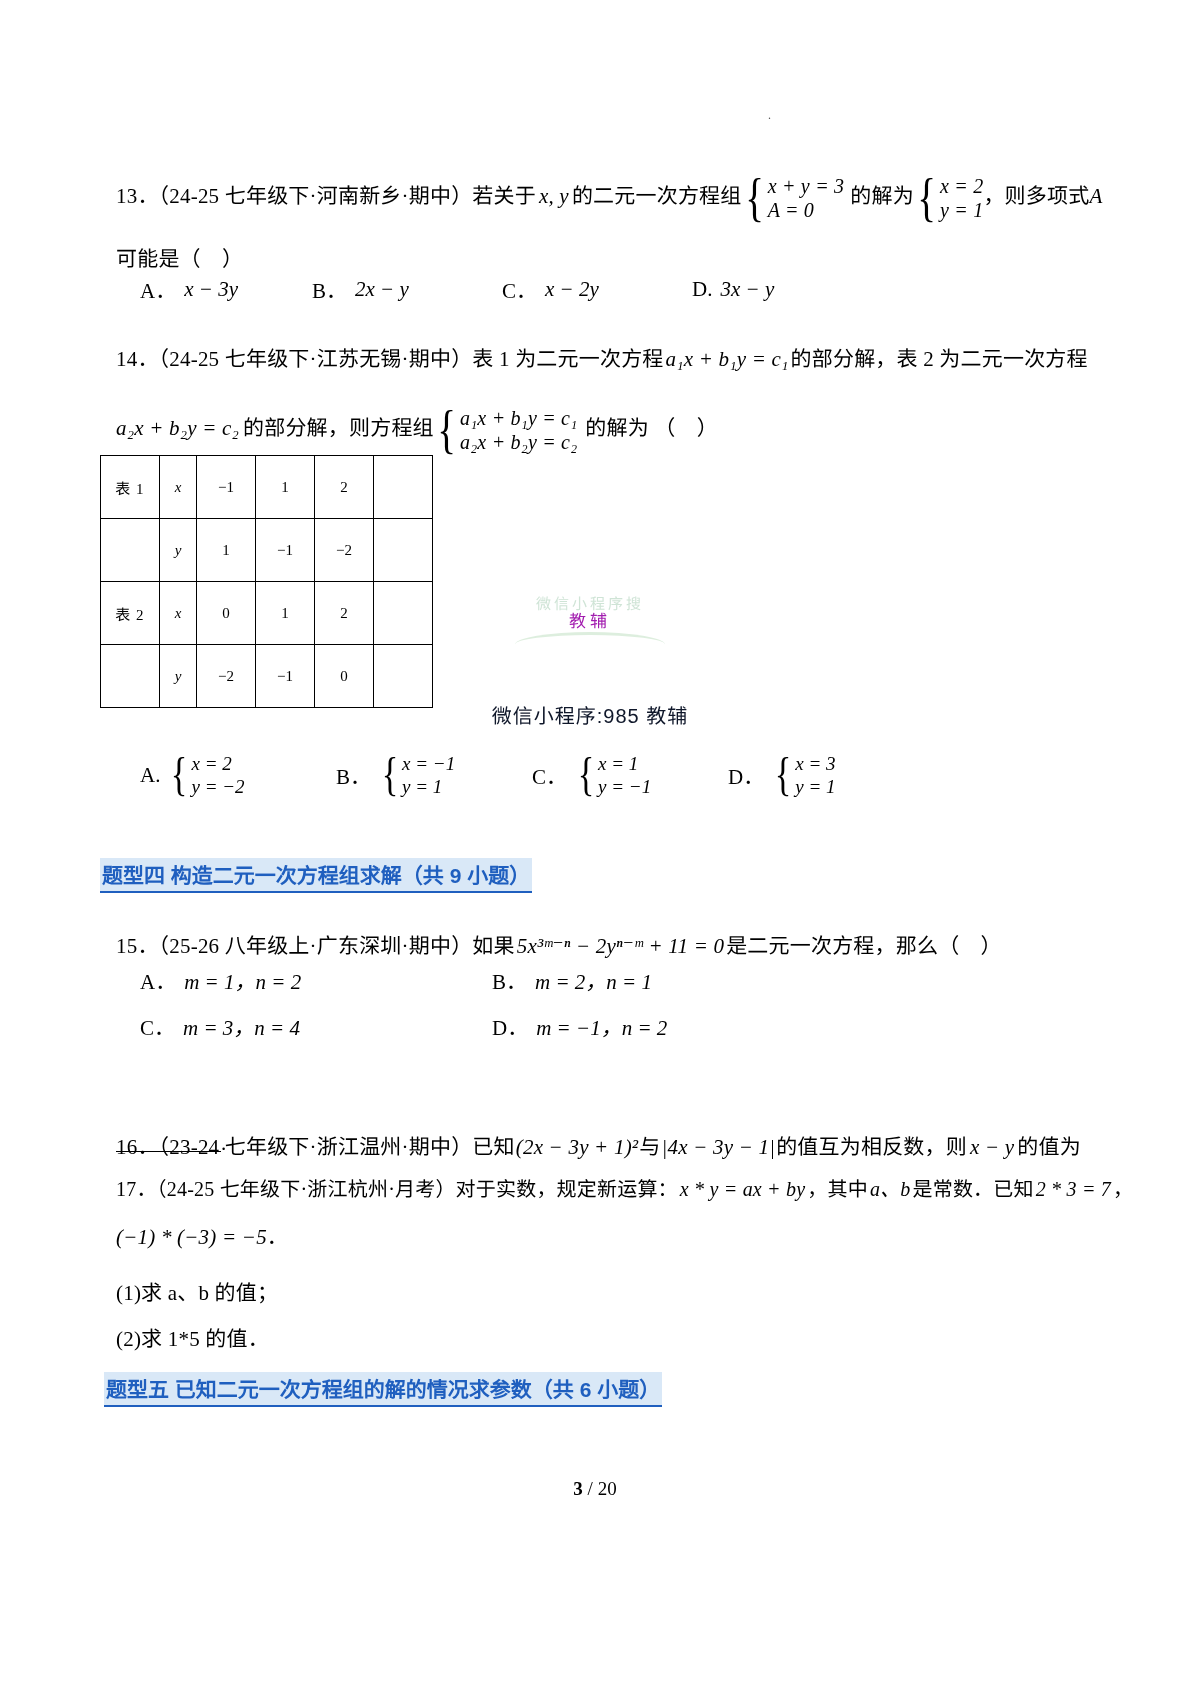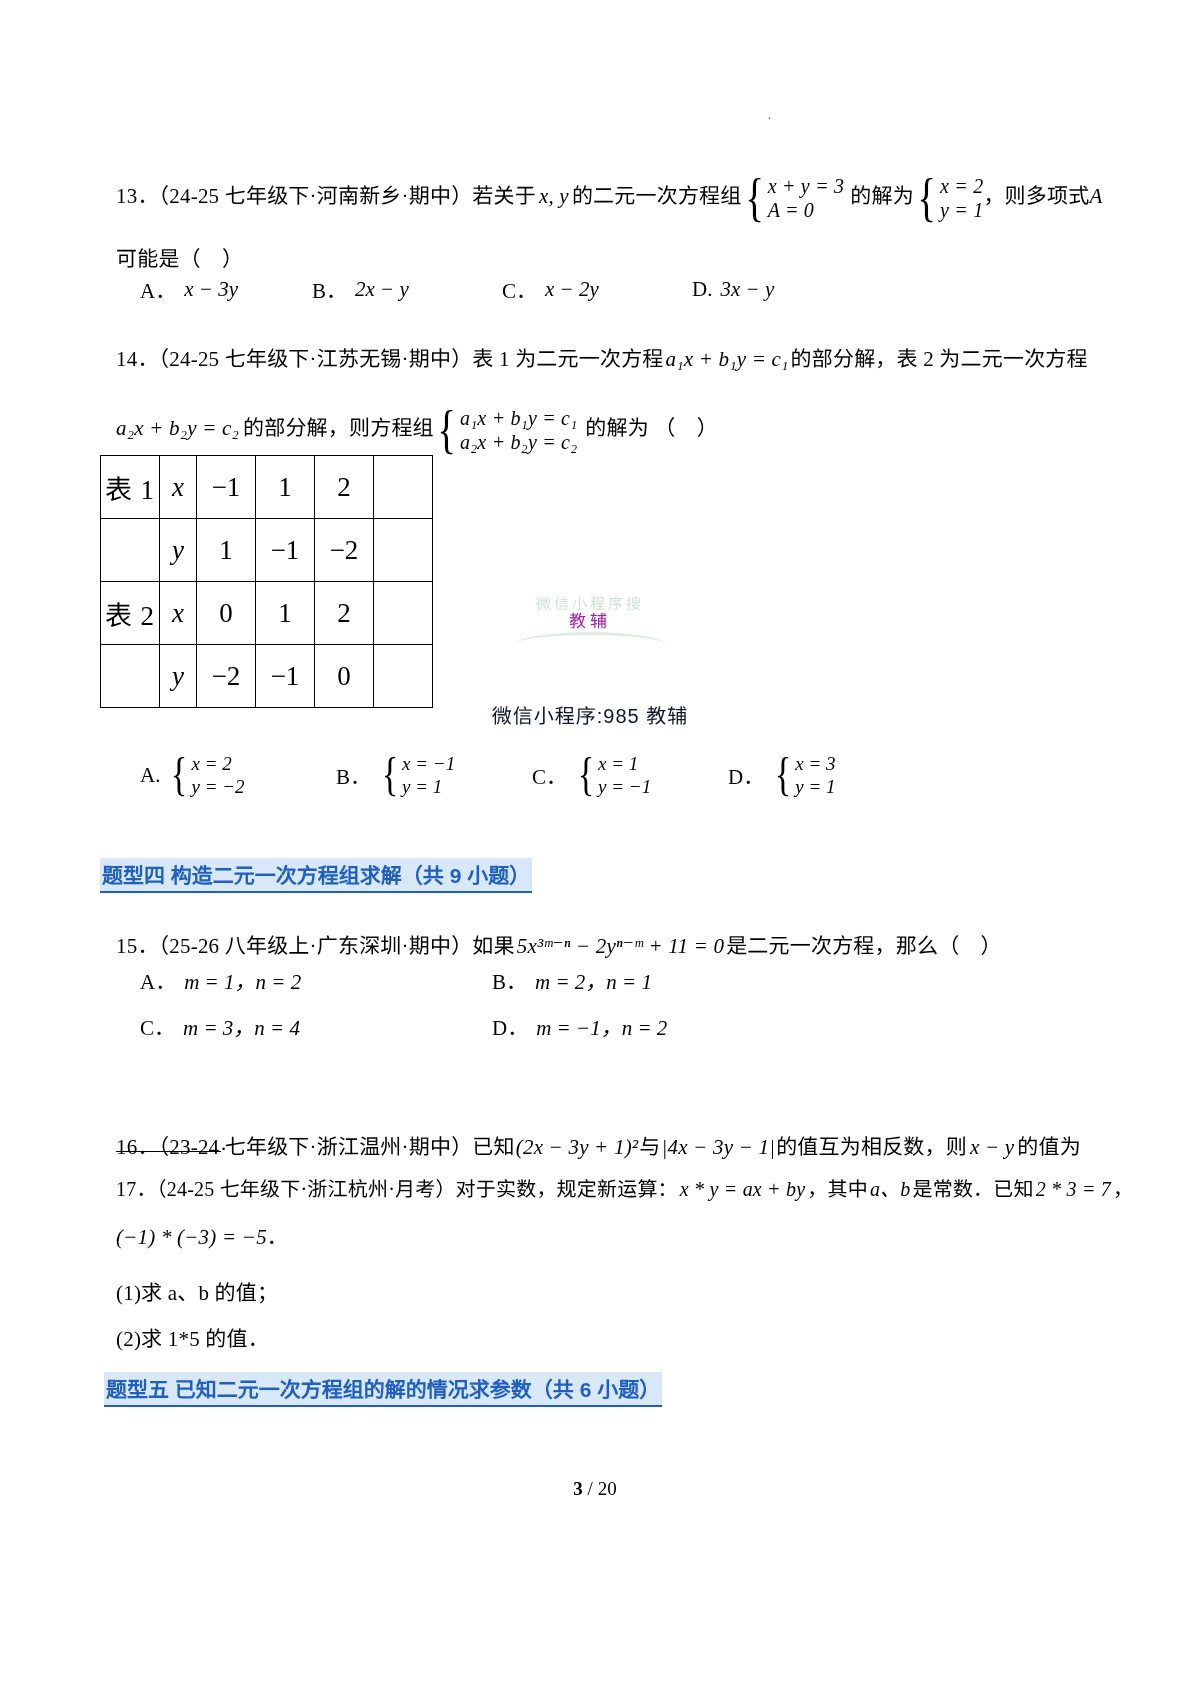--- a/index.html
+++ b/index.html
@@ -63,21 +63,21 @@
   
   table.tbl{
     border-collapse:collapse;
     table-layout:fixed;
   }
   table.tbl td{
     border:1.6px solid #000;
     height:62px;
     text-align:center;
     vertical-align:middle;
-    font-size:27px;
+    font-size:15px;
     padding:0;
   }
   td.c0{width:58px;}
   td.c1{width:36px;}
   td.c2{width:58px;}
   td.c3{width:58px;}
   td.c4{width:58px;}
   td.c5{width:58px;}
   .lbl{letter-spacing:1px;}
   

